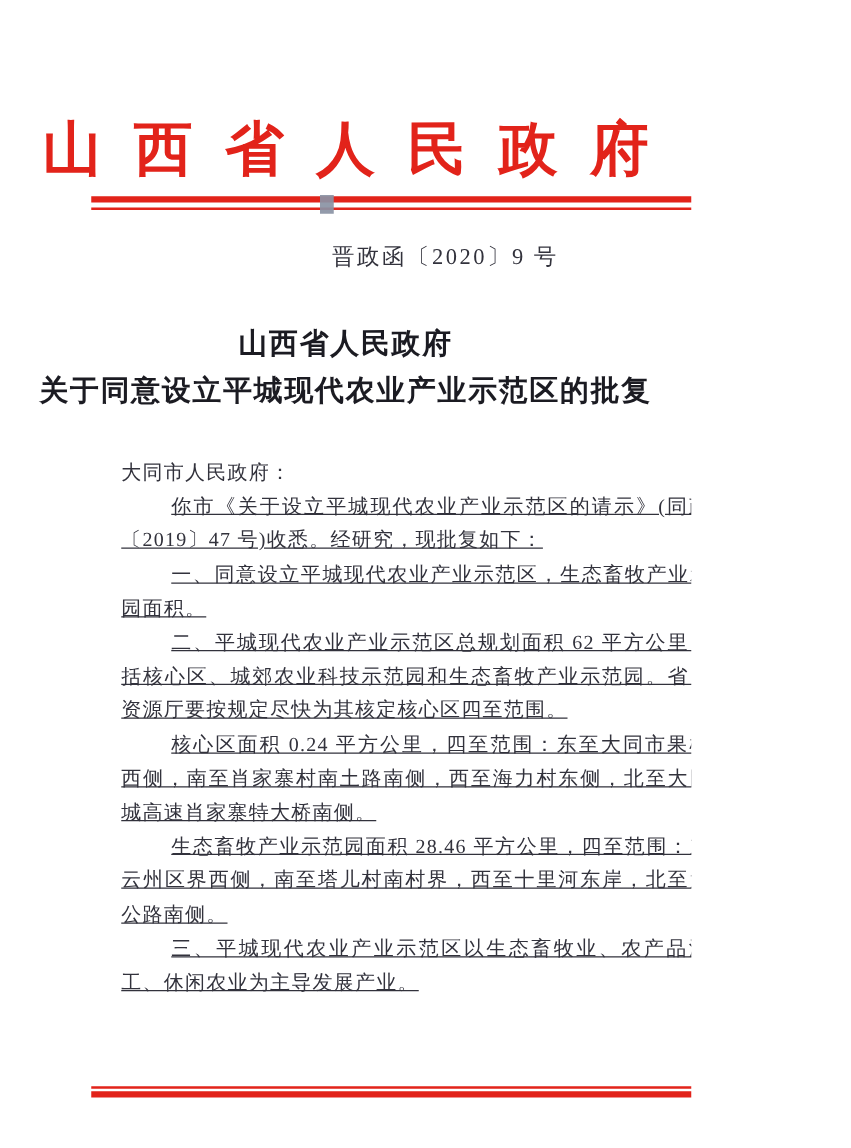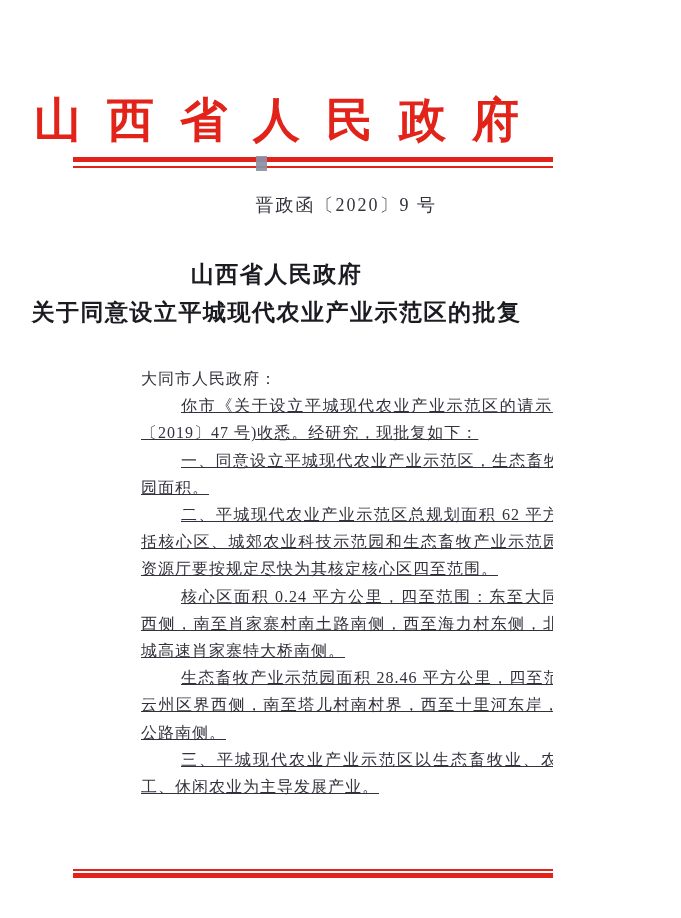--- a/index.html
+++ b/index.html
@@ -40,21 +40,21 @@
     position: absolute;
     left: 256px; top: 156px;
     width: 11px; height: 15px;
     background: #8a92a4;
     opacity: 0.92;
   }
 
   .doc-number {
     position: absolute;
     top: 193px;
-    right: 116px;
+    right: 106px;
     font-size: 18px;
     line-height: 24px;
     letter-spacing: 2px;
     color: #32323c;
     white-space: nowrap;
   }
 
   
   .doc-title {
     position: absolute;
@@ -71,21 +71,20 @@
   .doc-body {
     position: absolute;
     left: 97px; top: 365px;
     width: 489px;
     font-size: 16px;
     line-height: 27.2px;
     letter-spacing: 1px;
     color: #32323c;
     text-align: justify;
     text-justify: inter-ideograph;
-    margin-left: 44px;
   }
   .doc-body p { margin: 0; }
   .doc-body p.indent { text-indent: 40px; text-decoration: underline; }
 
   
   .rule-bottom {
     position: absolute;
     left: 73px; top: 869px;
     width: 544px;
   }

